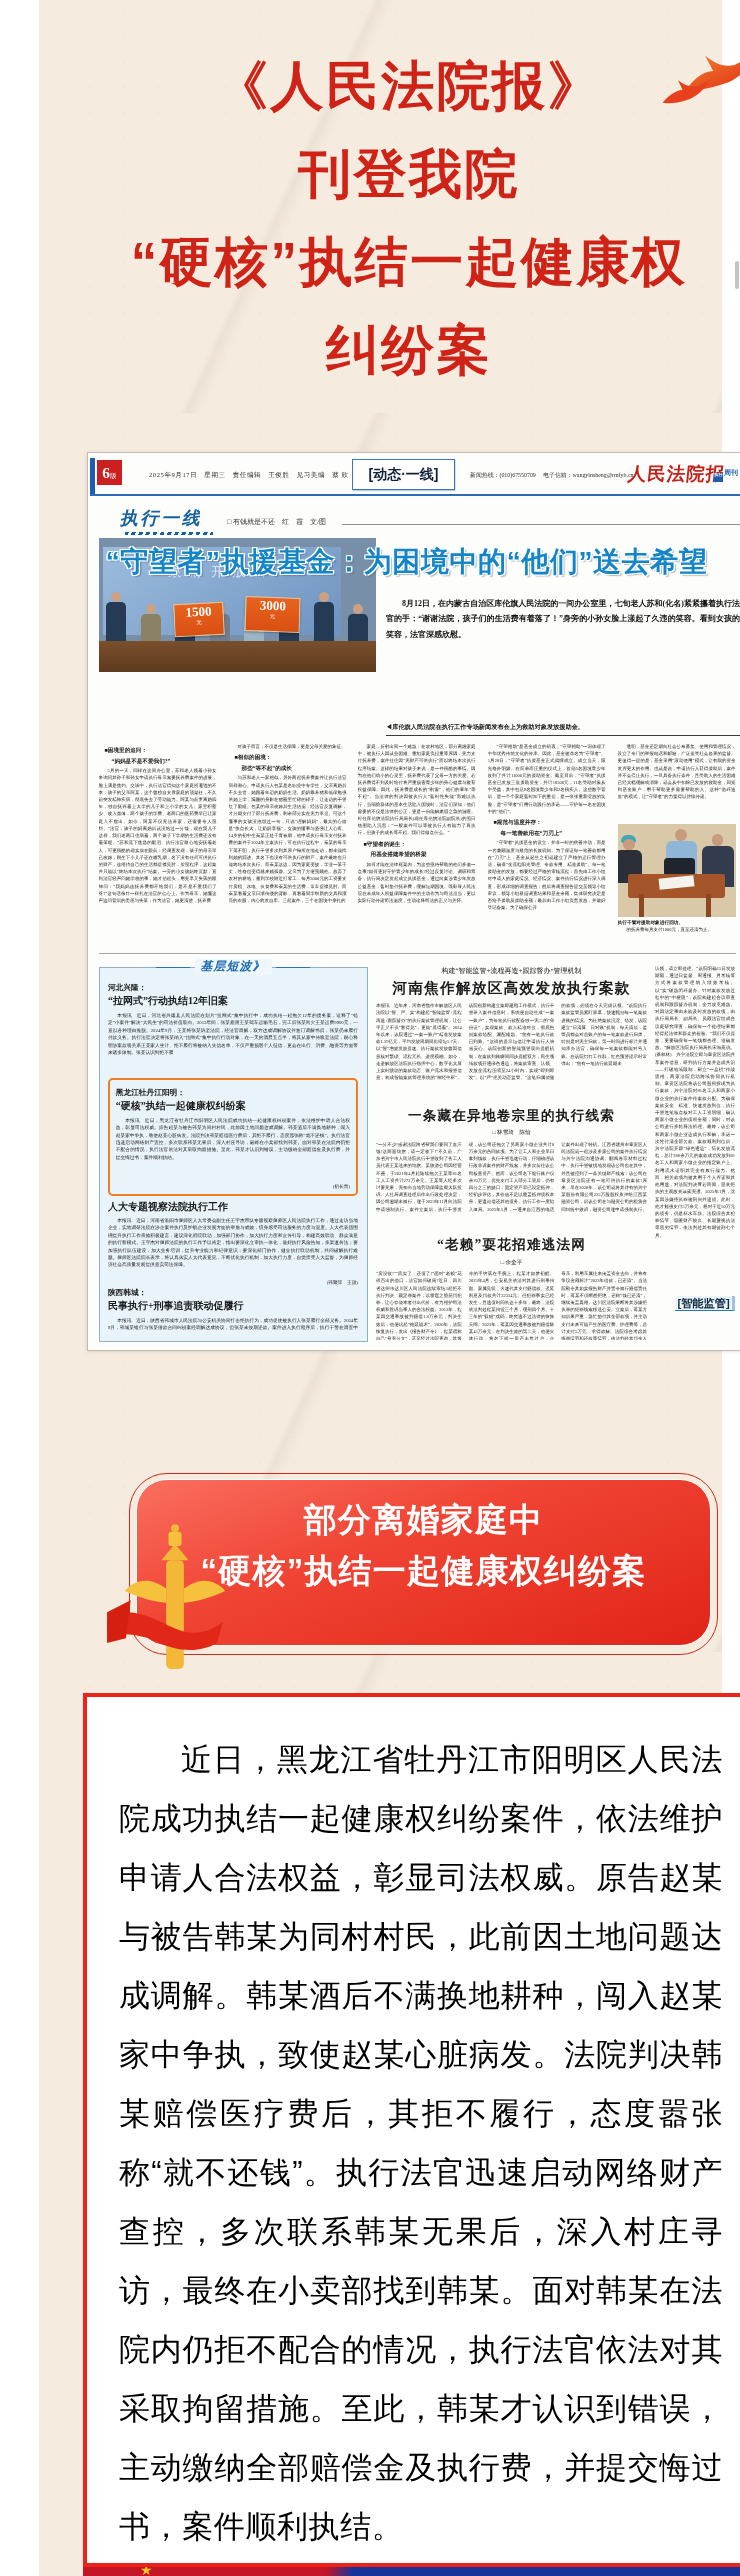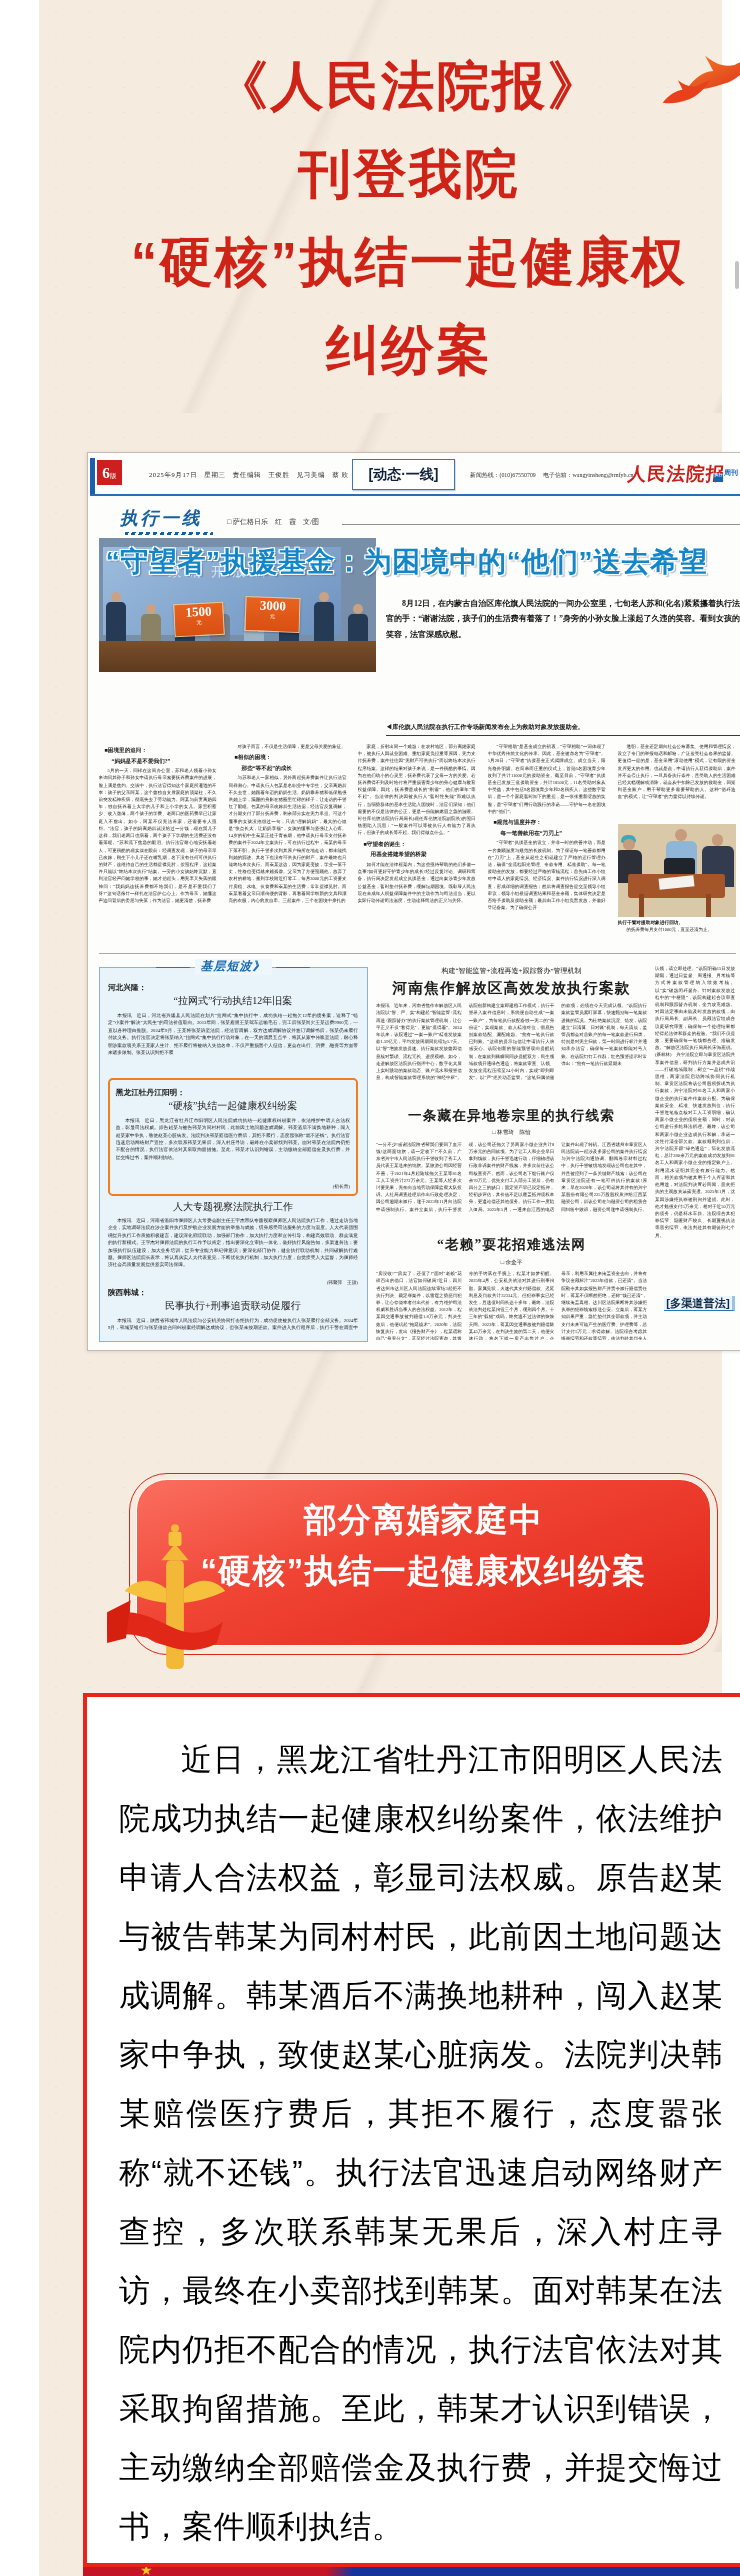--- a/index.html
+++ b/index.html
@@ -96,21 +96,21 @@
   .mid-rule{position:absolute;left:10.6px;top:500px;width:637px;height:0.6px;background:#a8a8a8;}
 
   
   .briefs{position:absolute;left:10.6px;top:514px;width:267px;height:373px;background:#e9f3fa;border:0.6px solid #8fb2c9;}
   .briefs-tab{position:absolute;left:50%;top:-8.8px;transform:translateX(-50%);display:flex;align-items:center;z-index:2;}
   .briefs-tab .ln{width:34px;height:1.2px;background:#2b74b4;}
   .briefs-tab .tx{margin:0 4.7px;padding:0 5.9px;background:#eef7fd;font-size:11.8px;font-weight:bold;font-style:italic;
         color:#1767ad;letter-spacing:1.2px;white-space:nowrap;font-family:"Liberation Sans",sans-serif;}
   .briefs-in{position:absolute;left:8.3px;top:11.8px;width:250px;height:353px;overflow:hidden;}
   .bf-place{font-size:7.7px;font-weight:bold;margin:3.5px 0 1.2px;}
-  .bf-title{font-size:10px;font-weight:normal;text-align:center;margin:1.2px 0 3.5px;}
+  .bf-title{font-size:10px;font-weight:bold;text-align:left;margin:1.2px 0 3.5px;}
   .bf-title.sm{font-size:10px;}
   .bf-body{font-size:4.7px;line-height:7.4px;text-align:justify;color:#1a1a1a;}
   .bf-body p{margin:0;text-indent:2em;}
   .bf-byline{text-align:right;font-size:4.7px;margin-top:0.6px;}
   .hl-box{border:2.9px solid #ef7e22;border-radius:4.7px;padding:4.7px 5.9px;margin:5.9px 0 3.5px;}
 
   
   .midwrap{position:absolute;left:288px;top:512px;width:271px;height:375px;overflow:hidden;}
   .kicker{text-align:center;font-size:7px;color:#111;margin:1.2px 0 2.4px;}
   .mid-title{text-align:center;font-size:14.7px;font-weight:bold;letter-spacing:1.2px;margin:1.2px 0 4.7px;}
@@ -177,21 +177,21 @@
       <div class="mh-secbox">[动态·一线]</div>
       <div class="mh-contact">
         <span>新闻热线：(010)67550709</span>　
         <span>电子信箱：wangyinsheng@rmfyb.cn</span>
       </div>
       <div class="mh-logo">人民法院报</div>
       <div class="mh-weekly"><span class="wk-ico">执行</span><span>周刊</span></div>
       <div class="mh-rule"></div>
 
       <div class="sec-label">执行一线</div>
-      <div class="sec-byline">□ 萨仁格日乐　红　霞　文/图</div>
+      <div class="sec-byline">□ 有钱就是不还　红　霞　文/图</div>
       <div class="sec-rule"></div>
 
       <div class="photo1">
         <div class="p1-screen">
             <span>政府开放日</span>
           </div>
         <div class="p1-row">
           <div class="fig tall">
               <div class="head"></div>
               <div class="body"></div>
@@ -344,21 +344,21 @@
         <div class="mid-byline">□ 林雪琦　陈怡</div>
         <div class="mid-body mb2">“一分不少!感谢法院跨省帮我们要回了血汗钱!这两面锦旗，请一定收下!”不久前，广东省兴宁市人民法院执行干警收到了务工人员代表王某送来的锦旗。某旅游公司因经营不善，于2021年4月起陆续拖欠王某等81名工人工资共计272万余元。王某等人经多次讨要无果，无奈向当地劳动保障监察大队投诉。人社局调查处理后作出行政处理决定，因公司逾期未履行，遂于2023年11月向法院申请强制执行。案件立案后，执行干警发现，该公司还拖欠了另两家小微企业共计8万余元的合同款项。为了让工人和企业早日拿到钱款，执行干警迅速行动，仔细梳理该行政非诉案件的财产线索，并多次前往该公司核查资产。然而，该公司名下银行账户仅余70万元，优先支付工人部分工资后，仍有四分之三的缺口；固定资产早已设定抵押，经初步评估，其价值不足以覆盖抵押债权本身，更遑论偿还其他债务。执行工作一度陷入僵局。2025年5月，一通来自江西的电话让案件出现了转机。江西省赣州市章贡区人民法院就一起涉及多家公司的案件执行情况与兴宁法院沟通协调。翻阅卷宗材料过程中，执行干警敏锐地发现该公司也在其中，并且被挖到了一条关键财产线索：该公司在章贡区法院还有一笔可供执行的案款!原来，早在2020年，该公司就将其持有的兴宁某股份有限公司225万股股权质押给江西某融资公司，后该公司在与融资公司的租赁合同纠纷中败诉，融资公司遂申请强制执行。</div>
 
         <div class="mid-title t2">“老赖”耍花招难逃法网</div>
         <div class="mid-byline">□ 余金平</div>
         <div class="mid-body mb3">“房没收!”“房卖了，还债了!”面对“老赖”花样百出的借口，法官如何破局?近日，四川省达州市达川区人民法院连续审结3起拒不执行判决、裁定罪案件，以雷霆之势惩罚犯罪，让心存侥幸者付出代价，有力维护司法权威和胜诉当事人的合法权益。2012年，程某因交通事故被判赔偿1.8万余元，判决生效后，他便玩起“拖延战术”。2020年，法院恢复执行，发出《报告财产令》，程某谎称自己“身无分文”，甚至经过法院查询，其银行账户频繁转移数千元金额，虚假报告财产被罚后仍拒执，公然挑战法律底线。直到冰冷的手铐落在手腕上，程某才如梦初醒。2025年4月，公安机关依法对其进行刑事拘留。家属见状，火速代其支付赔偿款、迟延利息及罚款共计32334元。但犯罪事实已经发生，且逃债时间长达十多年，最终，法院依法判处程某拘役三个月，缓刑四个月。十三年的“躲猫”戏码，终究逃不过法律的恢恢天网。2023年，蒋某因交通事故被判赔偿陈某45万余元，在判决生效的第二天，他便火速行动，将名下唯一房产出售过户，企图“金蝉脱壳”。70万购房款到手，蒋某又玩“隐匿法”：20万元转给妹妹，50万元转给母亲，利用亲属往来掩盖资金去向，并将有争议金额标注“2023年借款，已还清”。当法院勒令其如实报告财产并责令履行赔偿责任时，蒋某不仅断然拒绝，还称“钱已还清”，继续掩盖真相。达川区法院果断将其涉嫌拒执罪的犯罪线索移送公安。立案后，蒋某方知后果严重，急忙垫付其全部款项，并主动支付未来可能产生的医疗费、护理费等，总计支付5万元，求得谅解。法院综合考虑其悔罪情节和还款等情节，依法判处其罚金人民币六千元，一场精心策划的“脱壳计”，终成作茧自缚。沈某身负两笔法院判决确定的债务：欠蒋某近19万元，欠谭某工资2.7万元。这名曾因合同诈骗被判缓刑的被执行人，在执行期间竟玩起“有钱就是不还”的把戏。法院调查发现惊人事实：案件执行期间，沈某个人银行账户资金进出频繁，流水总额超过百万元!</div>
       </div>
 
       <div class="rightcol">
         <div class="rc-text">认领，请立即处理。”该院明确15日发放期限，通过日监督、周通报、月考核等方式将案款管理纳入绩效考核。以“实”破题闭环督办。针对案款发放过程中的“中梗阻”，该院构建起合议审查机制和跟踪督办机制，全力攻克难题。对因法定事由未能及时发放的款项，由执行局局长、副局长、员额法官组成合议庭研究审查，确保每一个处理结果都经得起法律和群众的检验。“我们不仅提效，更要确保每一笔钱都合理、准确发放。”解放区法院执行局局长宋海燕说。(聂林林)　兴宁法院立即与章贡区法院共享案件信息，研判执行方案并达成共识——打破地域限制，树立“一盘棋”作战思维，两家法院启动跨域协同执行机制。章贡区法院将该公司股权拆现为执行案款，兴宁法院对81名工人和两家小微企业的执行案件作案款分配。为确保案款安全、精准、快速发放到位，执行干警逐笔核点核对工人工资明细，确认两家小微企业的债权金额，同时，对该公司进行多轮释法析理。最终，该公司和两家小微企业达成执行和解，承诺一次性付清全部欠款。案款顺利到位后，兴宁法院开辟“绿色通道”，简化发放流程，总计280余万元的案款成功发放到81名工人和两家小微企业的指定账户上。利用流水证明其完全有履行能力。然而，相关款项均被其用于个人挥霍和其他用途，对法院判决置若罔闻，恶意拒执的主观故意暴露无遗。2025年1月，沈某因涉嫌拒执罪被刑拘并逮捕。此时，他才勉强支付5万余元，相对于近50万元的债务，仍是杯水车薪。法院综合其犯罪情节、隐匿财产较久、长期蔑视执法等恶劣情节，依法判处其有期徒刑七个月。</div>
-        <div class="rc-badge"><span>[多渠道普法]</span></div>
+        <div class="rc-badge"><span>[智能监管]</span></div>
       </div>
     </div>
 
     <div class="banner-outer"></div>
     <div class="banner-inner">
       <div class="banner-text">
         <span>部分离婚家庭中</span><br>
         <span>“硬核”执结一起健康权纠纷案</span>
       </div>
     </div>

